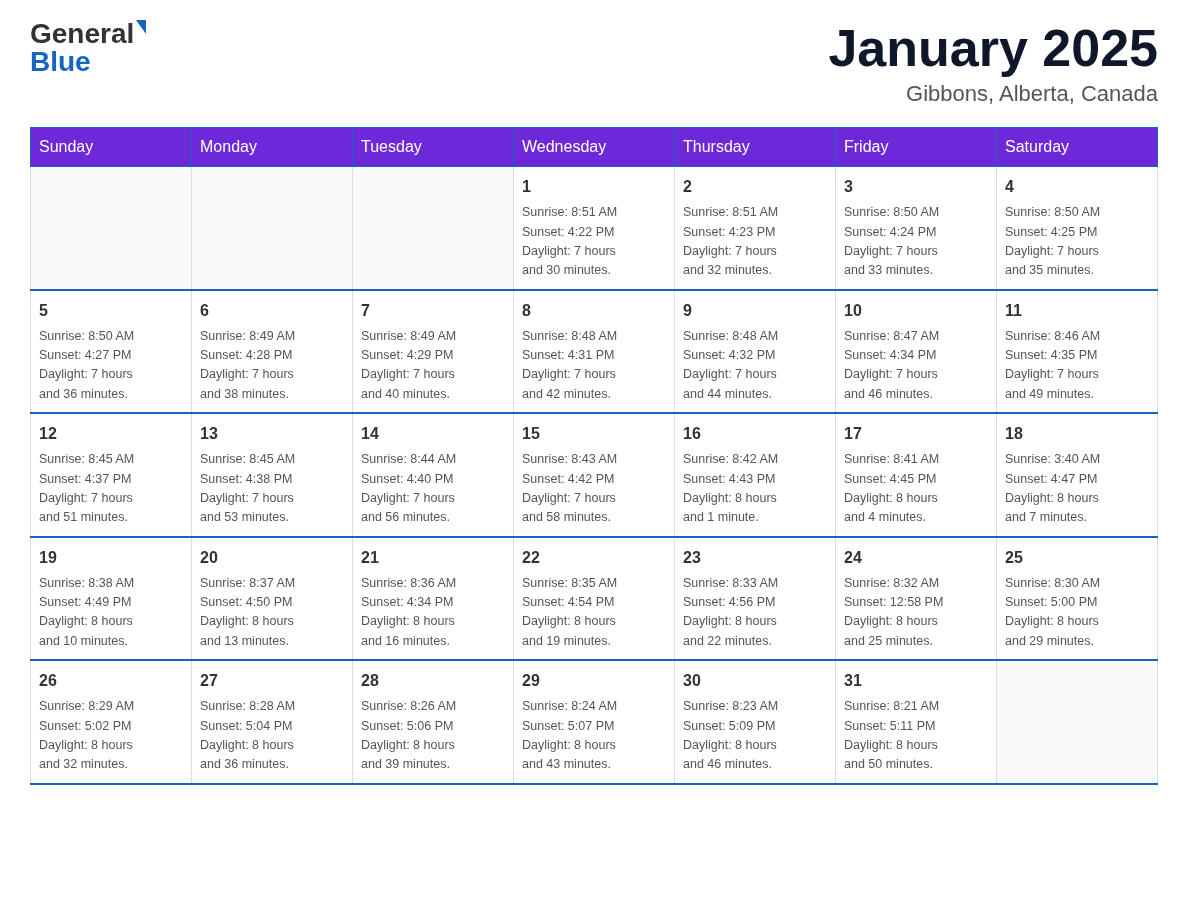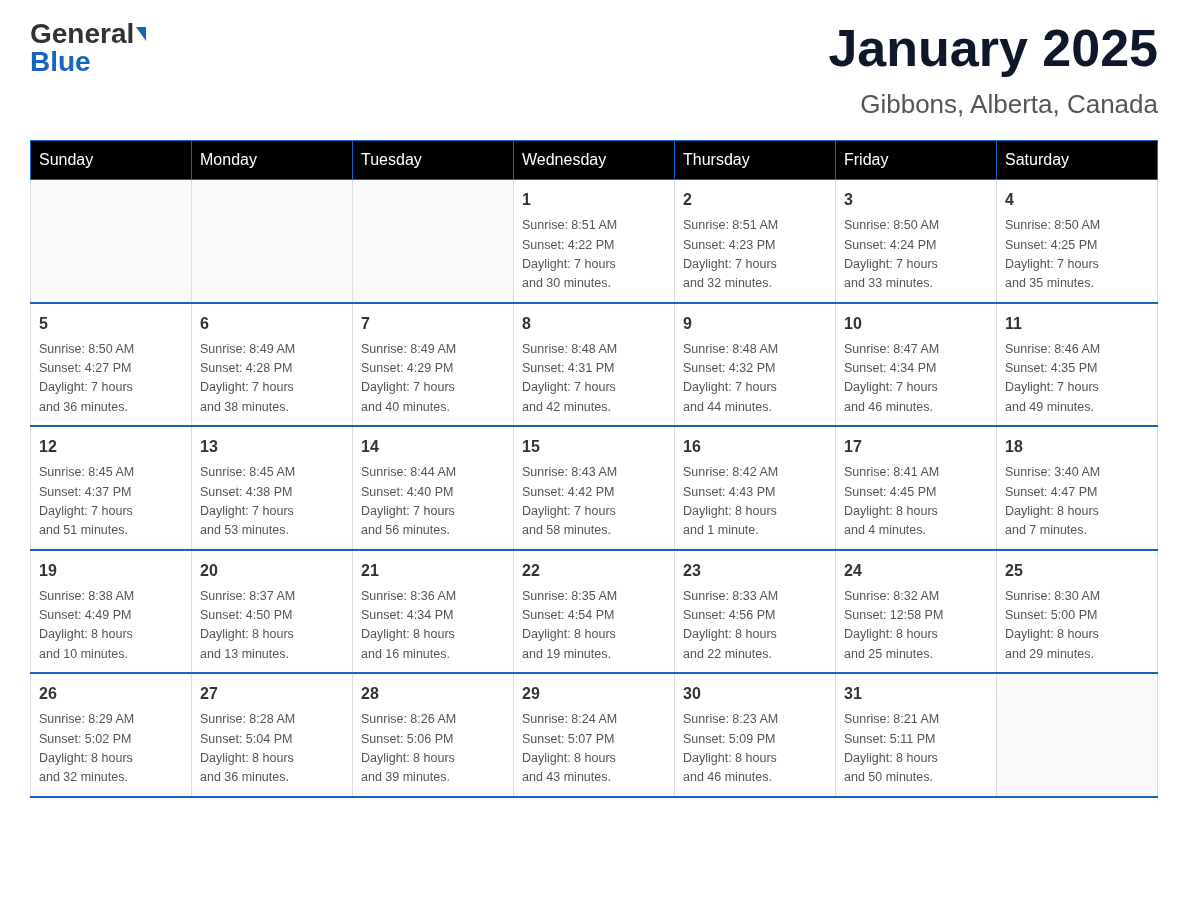--- a/index.html
+++ b/index.html
@@ -47,30 +47,30 @@
     .title-section {
       text-align: right;
     }
     .calendar-title {
       font-size: 52px;
       font-weight: bold;
       color: #0f172a;
       line-height: 1.1;
     }
     .location {
-      font-size: 26px;
+      font-size: 22px;
       color: #555;
-      margin-top: 12px;
+      margin-top: 4px;
     }
     table {
       width: 100%;
       border-collapse: collapse;
     }
     thead tr {
-      background-color: #000000;
+      background-color: #6d28d9;
       color: #fff;
     }
     thead th {
       padding: 10px 8px;
       font-size: 16px;
       font-weight: normal;
       text-align: left;
       border: 1px solid #1565c0;
     }
     tbody tr {
@@ -100,21 +100,21 @@
     }
     .empty-cell {
       background: #fafafa;
     }
   </style>
 </head>
 <body>
 
 <div class="header">
   <div class="logo">
-    <div style="display:flex; align-items:center;">
+    <div style="display:flex; ">
       <span class="logo-general">General</span>
       <span class="logo-triangle"></span>
     </div>
     <span class="logo-blue">Blue</span>
   </div>
   <div class="title-section">
     <div class="calendar-title">January 2025</div>
     <div class="location">Gibbons, Alberta, Canada</div>
   </div>
 </div>

